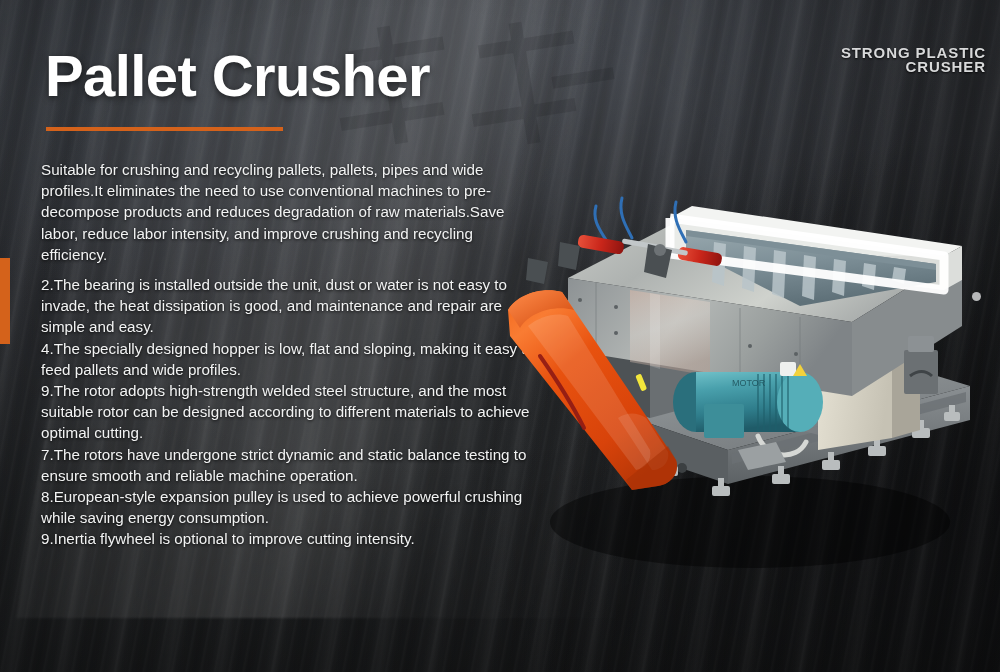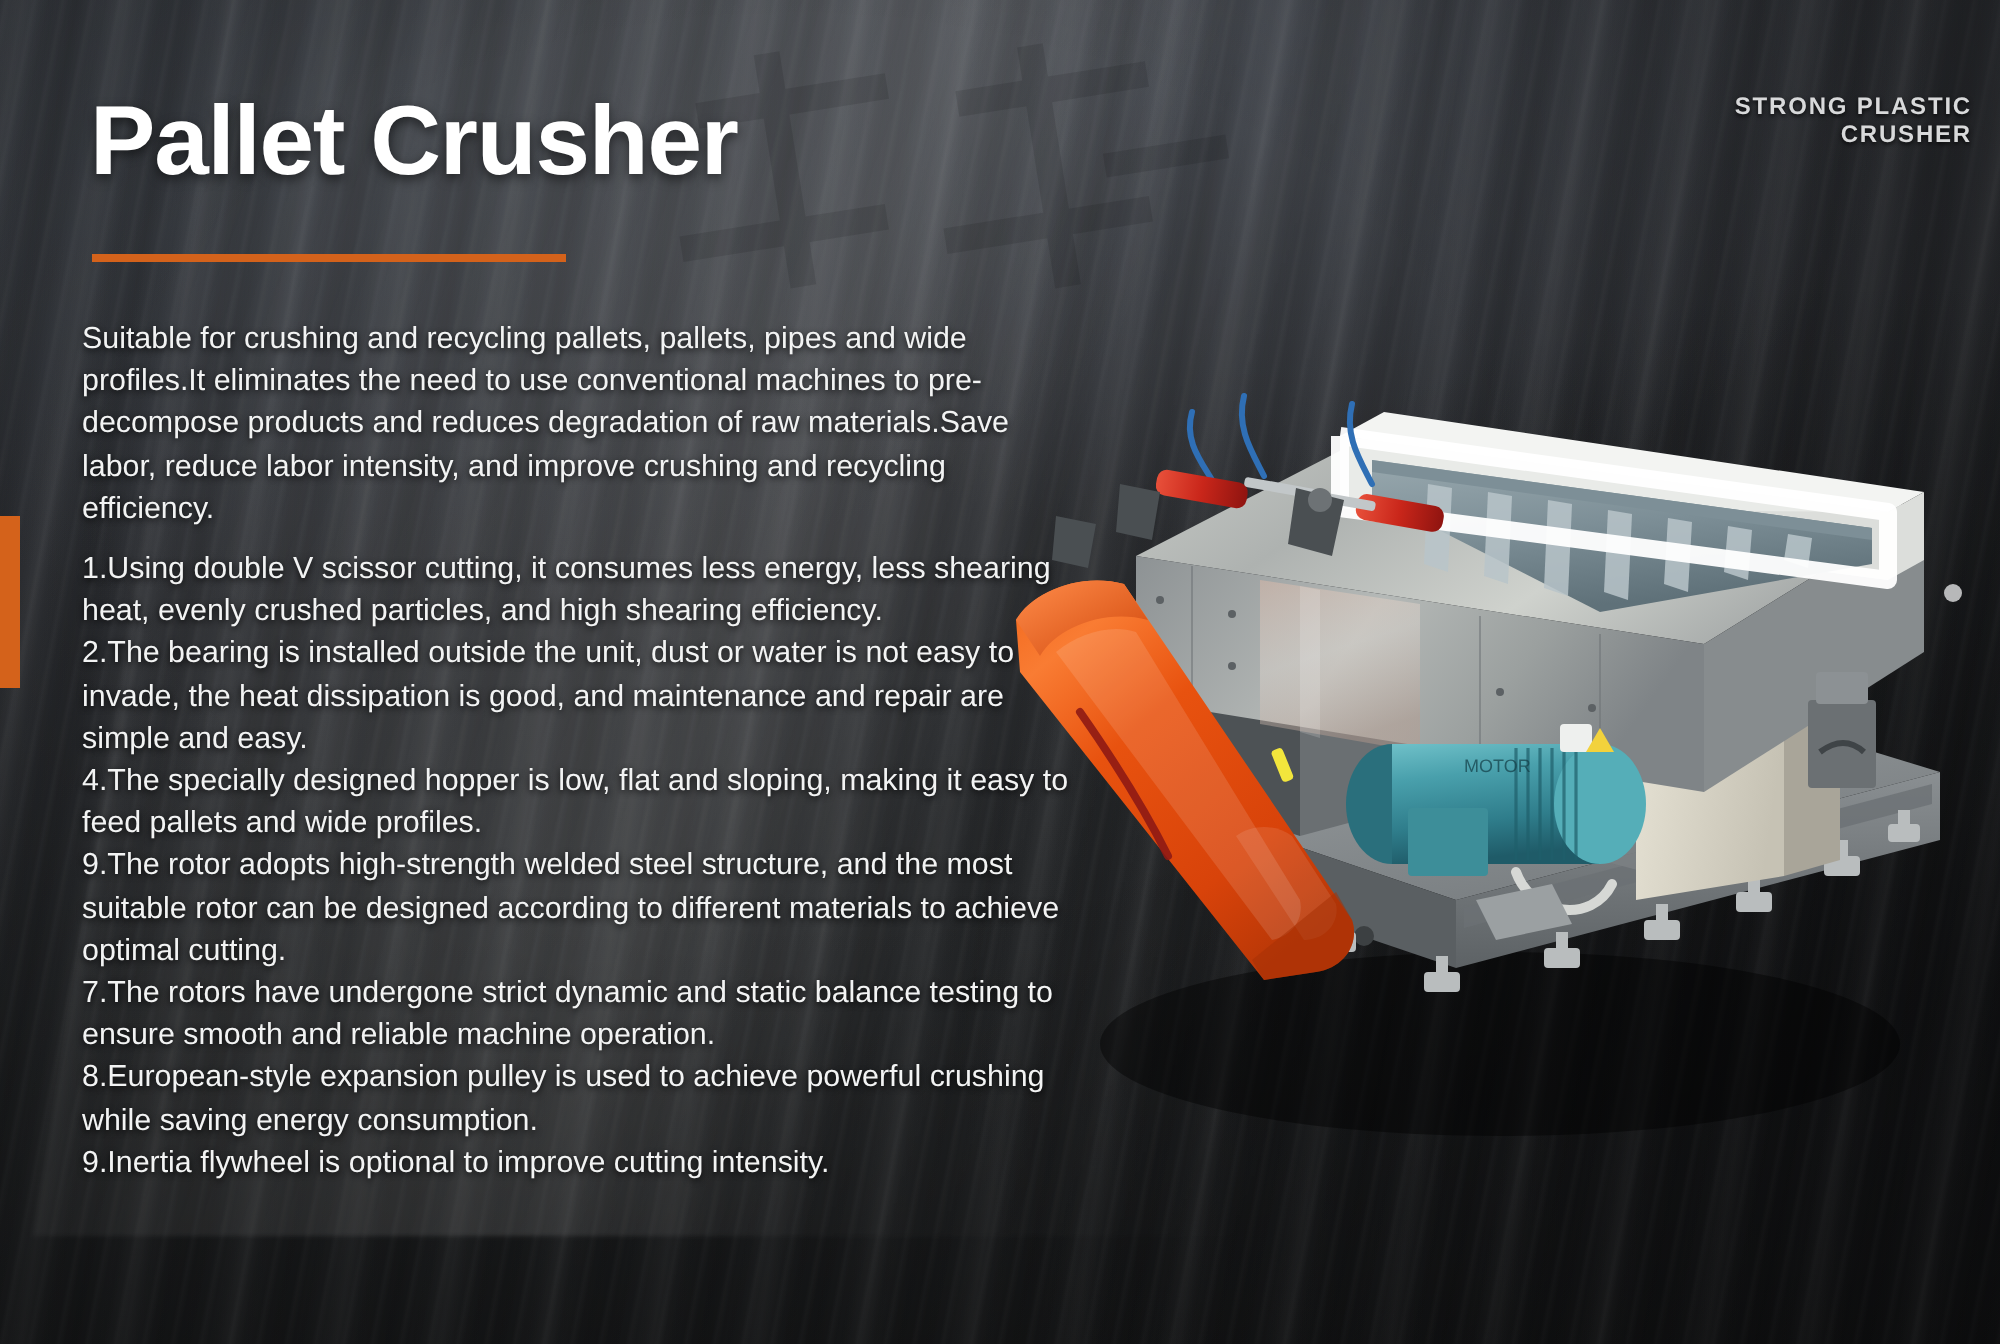--- a/index.html
+++ b/index.html
@@ -69,29 +69,29 @@
   
   .accent-tab{
     position:absolute;left:0;top:258px;width:10px;height:86px;
     background:#d4621b;
   }
 
   
   .corner-label{
     position:absolute;right:14px;top:46px;
     text-align:right;color:#d8d9da;
-    font-size:12px;font-weight:700;letter-spacing:.9px;line-height:14px;
+    font-size:15px;font-weight:700;letter-spacing:.9px;line-height:14px;
     text-shadow:0 1px 2px rgba(0,0,0,.8);
   }
 
   
   .title{
     position:absolute;left:45px;top:47px;
     margin:0;color:#ffffff;
-    font-size:49px;font-weight:700;letter-spacing:-0.6px;line-height:1;
+    font-size:58px;font-weight:700;letter-spacing:-0.6px;line-height:1;
     text-shadow:0 2px 6px rgba(0,0,0,.55);
   }
   .title-rule{
     position:absolute;left:46px;top:127px;width:237px;height:4px;
     background:#d4621b;
   }
 
   
   .copy{
     position:absolute;left:41px;top:143px;width:496px;
@@ -146,21 +146,20 @@
     <div>STRONG PLASTIC</div>
     <div>CRUSHER</div>
   </div>
 
   <h1 class="title">Pallet Crusher</h1>
   <div class="title-rule"></div>
 
   <div class="copy">
     <p class="intro">Suitable for crushing and recycling pallets, pallets, pipes and wide profiles.It eliminates the need to use conventional machines to pre-decompose products and reduces degradation of raw materials.Save labor, reduce labor intensity, and improve crushing and recycling efficiency.</p>
     <ul class="feature-list">
-      <li>1.Using double V scissor cutting, it consumes less energy, less shearing heat, evenly crushed particles, and high shearing efficiency.</li>
       <li>2.The bearing is installed outside the unit, dust or water is not easy to invade, the heat dissipation is good, and maintenance and repair are simple and easy.</li>
       <li>4.The specially designed hopper is low, flat and sloping, making it easy to feed pallets and wide profiles.</li>
       <li>9.The rotor adopts high-strength welded steel structure, and the most suitable rotor can be designed according to different materials to achieve optimal cutting.</li>
       <li>7.The rotors have undergone strict dynamic and static balance testing to ensure smooth and reliable machine operation.</li>
       <li>8.European-style expansion pulley is used to achieve powerful crushing while saving energy consumption.</li>
       <li>9.Inertia flywheel is optional to improve cutting intensity.</li>
     </ul>
   </div>
 
   <div class="photo">

